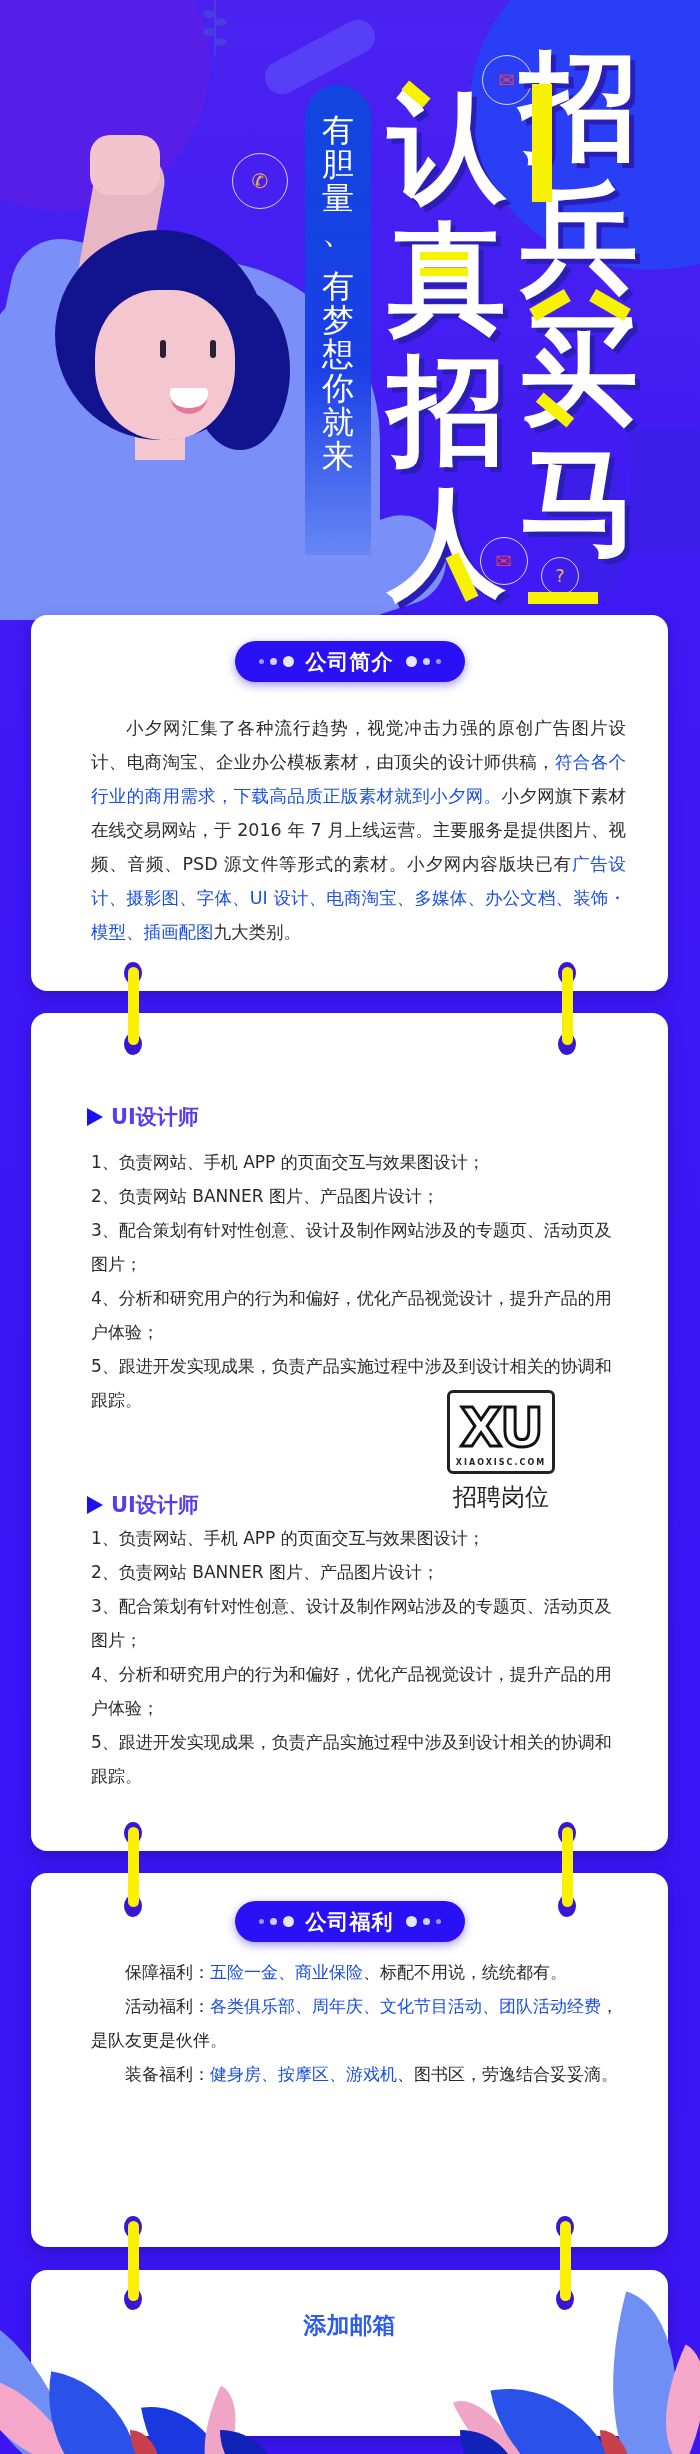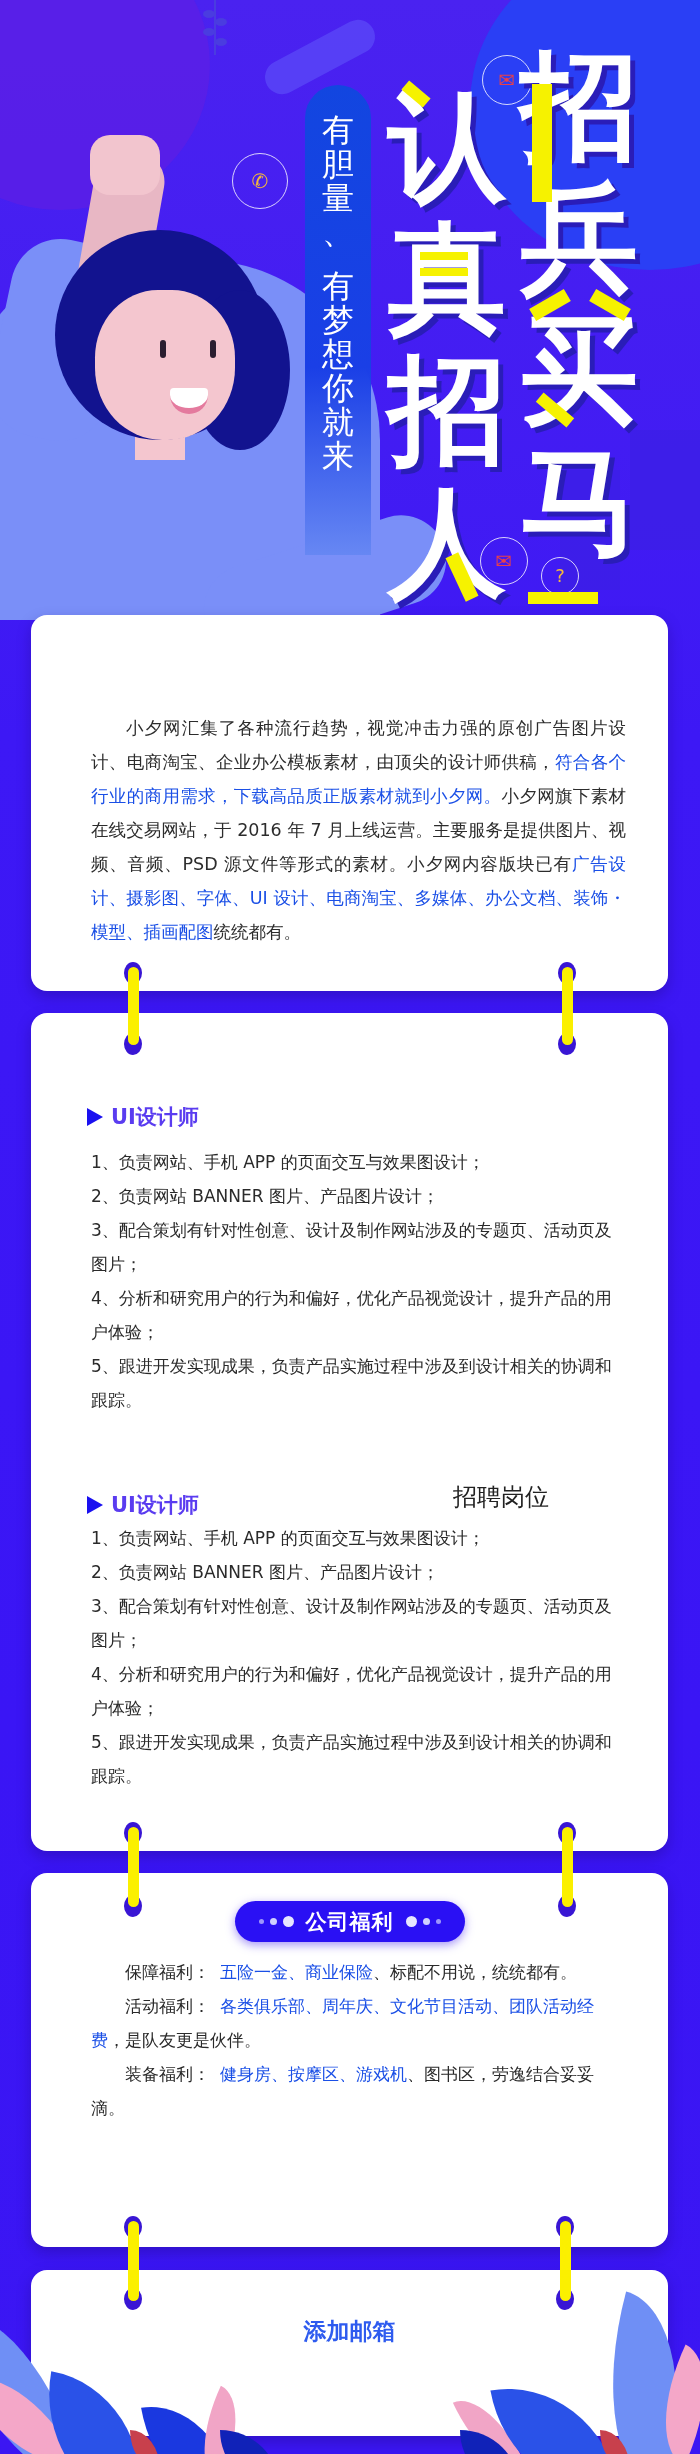--- a/index.html
+++ b/index.html
@@ -74,23 +74,23 @@
   .job-list { position: absolute; left: 60px; right: 48px; font-size: 17px; line-height: 34px; color: #2a2a2a; }
 
   .logo { position: absolute; left: 416px; top: 377px; width: 108px; height: 84px; border: 3px solid #222; border-radius: 6px;
     display: flex; flex-direction: column; align-items: center; justify-content: flex-end; padding-bottom: 4px; }
   .logo .xu { font-size: 54px; font-weight: bold; color: #fff; -webkit-text-stroke: 3px #111; line-height: 60px; letter-spacing: -2px; }
   .logo .url { font-size: 8px; letter-spacing: 2px; color: #222; font-weight: bold; }
   .logo-name { position: absolute; left: 416px; top: 468px; width: 108px; text-align: center; font-size: 24px; color: #222; }
 
   .welfare { position: absolute; left: 60px; right: 48px; font-size: 17px; line-height: 34px; color: #2a2a2a; }
   .welfare .row { text-indent: 2em; }
-  .welfare .link { color: #1a4fe6; margin-left: 10px; }
-
-  .mail-title { position: absolute; top: 40px; width: 100%; text-align: center; color: #2e5bef; font-size: 23px; font-weight: bold; margin-top: 6px; }
+  .welfare .link { color: #1a4fe6; }
+
+  .mail-title { position: absolute; top: 40px; width: 100%; text-align: center; color: #2e5bef; font-size: 23px; font-weight: bold; }
   .mail-addr { position: absolute; top: 80px; width: 100%; text-align: center; color: #1e45e0; font-size: 24px; letter-spacing: .5px; font-family: "DejaVu Sans", sans-serif; }
 
   
   .ring { position: absolute; width: 18px; height: 22px; border-radius: 50%; background: #3916d4; z-index: 3; }
   .rod { position: absolute; width: 11px; background: #fbf000; border-radius: 6px; z-index: 4; }
 
   
   .leaf { position: absolute; border-radius: 0 100% 0 100%; }
 </style>
 </head>
@@ -173,37 +173,54 @@
     <div class="hl" style="left:420px;top:252px;width:48px;height:8px;"></div>
     <div class="hl" style="left:420px;top:268px;width:48px;height:8px;"></div>
     <div class="hl" style="left:530px;top:298px;width:40px;height:14px;transform:rotate(-30deg);"></div>
     <div class="hl" style="left:590px;top:298px;width:40px;height:14px;transform:rotate(30deg);"></div>
     <div class="hl" style="left:535px;top:404px;width:40px;height:12px;transform:rotate(40deg);"></div>
     <div class="hl" style="left:455px;top:553px;width:14px;height:48px;transform:rotate(-25deg);"></div>
     <div class="hl" style="left:528px;top:592px;width:70px;height:12px;"></div>
   </div>
 
   <div class="card" style="top:615px;height:376px;">
-    <p class="para indent" style="top:96px;"><span>小夕网汇集了各种流行趋势，视觉冲击力强的原创广告图片设计、电商淘宝、企业办公模板素材，由顶尖的设计师供稿，</span><span class="link">符合各个行业的商用需求，下载高品质正版素材就到小夕网。</span><span>小夕网旗下素材在线交易网站，于 2016 年 7 月上线运营。主要服务是提供图片、视频、音频、PSD 源文件等形式的素材。小夕网内容版块已有</span><span class="link">广告设计、摄影图、字体、UI 设计、电商淘宝、多媒体、办公文档、装饰・模型、插画配图</span><span>统统都有。</span></p>
+    <div class="pill" style="top:26px;">
+      <span class="dots">
+        <i class="d" style="width:5px;height:5px;opacity:.7"></i>
+          <i class="d" style="width:7px;height:7px;"></i>
+          <i class="d" style="width:11px;height:11px;background:#e6e6ff"></i>
+      </span>
+      <span class="label">公司简介</span>
+      <span class="dots">
+        <i class="d" style="width:11px;height:11px;background:#e6e6ff"></i>
+          <i class="d" style="width:7px;height:7px;"></i>
+          <i class="d" style="width:5px;height:5px;opacity:.7"></i>
+      </span>
+    </div>
+    <p class="para indent" style="top:96px;"><span>小夕网汇集了各种流行趋势，视觉冲击力强的原创广告图片设计、电商淘宝、企业办公模板素材，由顶尖的设计师供稿，</span><span class="link">符合各个行业的商用需求，下载高品质正版素材就到小夕网。</span><span>小夕网旗下素材在线交易网站，于 2016 年 7 月上线运营。主要服务是提供图片、视频、音频、PSD 源文件等形式的素材。小夕网内容版块已有</span><span class="link">广告设计、摄影图、字体、UI 设计、电商淘宝、多媒体、办公文档、装饰・模型、插画配图</span><span>九大类别。</span></p>
   </div>
 
   <div class="card" style="top:1013px;height:838px;">
 
     <div class="job-title" style="top:90px;">
       <span class="tri"></span>
       <span class="txt">UI设计师</span>
     </div>
     <div class="job-list" style="top:132px;">
       <p>1、负责网站、手机 APP 的页面交互与效果图设计；</p>
       <p>2、负责网站 BANNER 图片、产品图片设计；</p>
       <p>3、配合策划有针对性创意、设计及制作网站涉及的专题页、活动页及图片；</p>
       <p>4、分析和研究用户的行为和偏好，优化产品视觉设计，提升产品的用户体验；</p>
       <p>5、跟进开发实现成果，负责产品实施过程中涉及到设计相关的协调和跟踪。</p>
     </div>
 
+    <div class="logo">
+      <span class="xu">XU</span>
+      <span class="url">XIAOXISC.COM</span>
+    </div>
     <div class="logo-name">招聘岗位</div>
 
     <div class="job-title" style="top:478px;">
       <span class="tri"></span>
       <span class="txt">UI设计师</span>
     </div>
     <div class="job-list" style="top:508px;">
       <p>1、负责网站、手机 APP 的页面交互与效果图设计；</p>
       <p>2、负责网站 BANNER 图片、产品图片设计；</p>
       <p>3、配合策划有针对性创意、设计及制作网站涉及的专题页、活动页及图片；</p>

